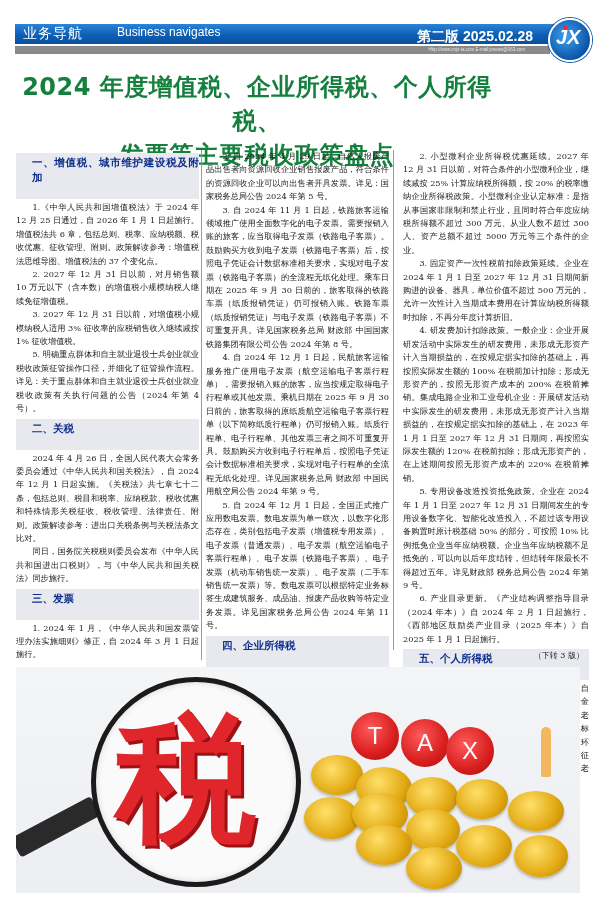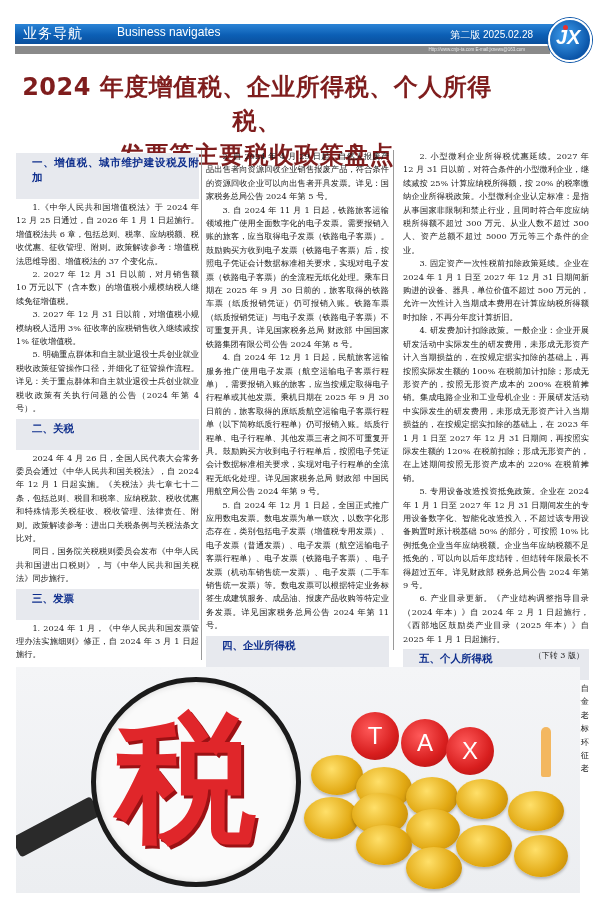--- a/index.html
+++ b/index.html
@@ -6,34 +6,34 @@
   body { width:600px; height:900px; background:#ffffff; position:relative; overflow:hidden;
          font-family:"DejaVu Serif","Liberation Serif",serif; color:#1a1a1a; }
   
   .masthead { position:absolute; left:15px; top:24px; width:540px; height:20px;
               background:linear-gradient(180deg,#2b84d6 0%,#0c5fb5 55%,#0a4f9c 100%); }
   .masthead .section-cn { position:absolute; left:8px; top:1px; font-family:Liberation Sans, sans-serif;
               font-size:14px; color:#fff; letter-spacing:1px; }
   .masthead .section-en { position:absolute; left:102px; top:1px; font-family:"Liberation Sans",sans-serif;
               font-size:12px; color:#fff; }
   .masthead .edition { position:absolute; right:22px; top:4px; font-family:"Liberation Sans",sans-serif;
-              font-size:10px; color:#fff; }
+              font-size:14px; color:#fff;font-weight:bold; }
   .subbar { position:absolute; left:15px; top:46px; width:535px; height:8px; background:#8a8a8a; }
   .subbar .contact { position:absolute; right:25px; top:0px; font-size:4.5px; color:#e6e6e6;
               font-family:"Liberation Sans",sans-serif; line-height:8px; }
   .logo { position:absolute; left:548px; top:18px; width:40px; height:40px; border-radius:50%;
           background:radial-gradient(circle at 40% 40%,#3fa0f0,#0b55a8 70%); border:2px solid #fff;
           box-shadow:0 0 0 1px #0b55a8; }
   .logo span { position:absolute; left:6px; top:6px; font-family:"Liberation Sans",sans-serif;
           font-weight:bold; font-style:italic; font-size:20px; color:#fff; }
   .logo .dot { position:absolute; left:13px; top:5px; width:5px; height:5px; border-radius:50%; background:#e8322e; }
 
   
   .headline { position:absolute; left:0; top:70px; width:514px; text-align:center;
-              font-family:"DejaVu Sans",sans-serif; font-weight:bold; color:#7f1d1d; }
+              font-family:"DejaVu Sans",sans-serif; font-weight:bold; color:#15803d; }
   .headline .line1 { font-size:24px; line-height:34px; letter-spacing:0.5px; }
   .headline .line2 { font-size:24px; line-height:34px; letter-spacing:1px; }
 
   
   .col { position:absolute; top:150px; font-size:8.2px; line-height:13.4px; text-align:justify; }
   .col1 { left:16px; width:183px; }
   .col2 { left:206px; width:183px; }
   .col3 { left:403px; width:186px; }
   .divider { position:absolute; top:150px; width:1px; height:500px; background:#9a9a9a; }
   .divider.d1 { left:201px; height:510px; }

